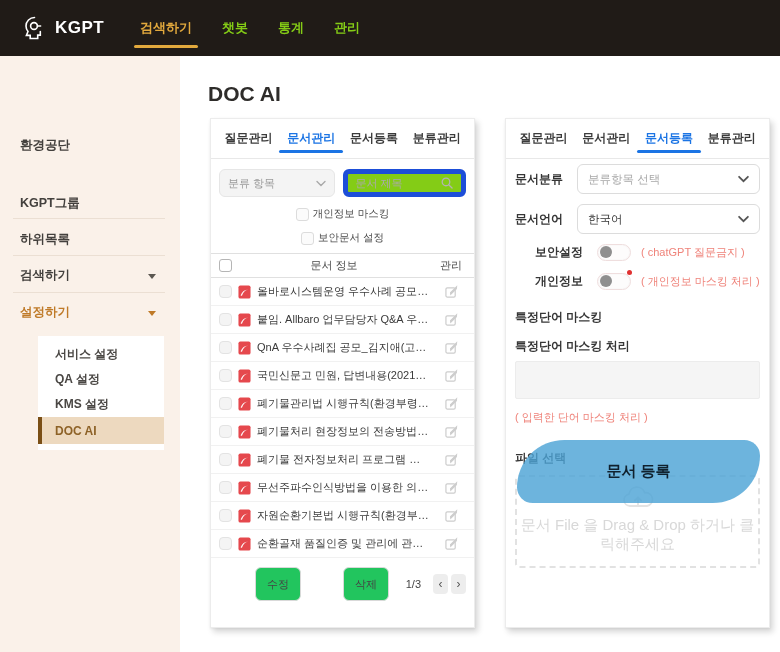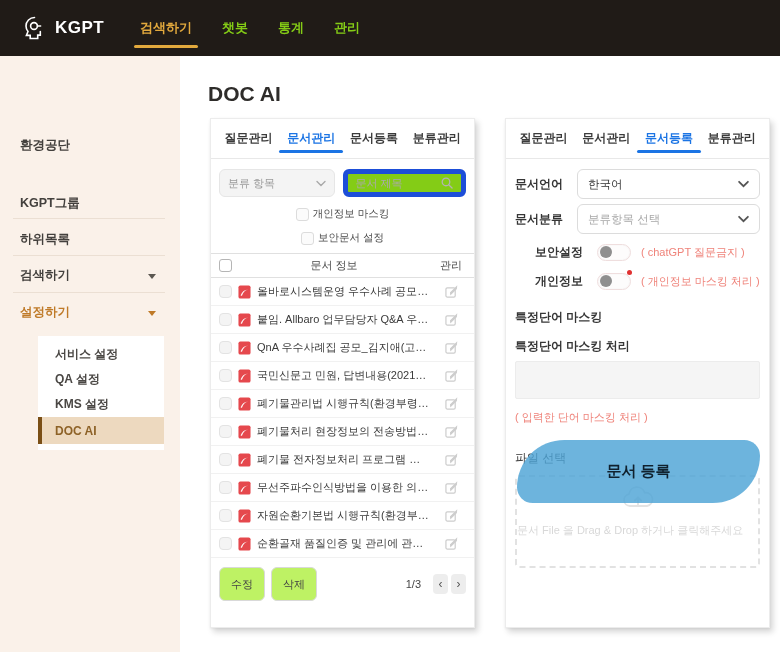--- a/index.html
+++ b/index.html
@@ -56,21 +56,21 @@
   .table-head { display:flex; align-items:center; height:25px; margin-top:8px; border-top:1px solid #e0e0e0; border-bottom:1px solid #e0e0e0; padding:0 8px; font-size:11px; color:#4a4a4a; font-weight:bold; }
   .table-head .h-doc { flex:1; text-align:center; font-weight:normal; color:#4a4a4a; }
   .table-head .h-manage { width:30px; text-align:center; font-weight:normal; }
   .tbody { }
   .trow { display:flex; align-items:center; height:28px; border-bottom:1px solid #f1f1f1; padding:0 8px; gap:6px; }
   .pdf-ico { width:13px; height:14px; flex:none; }
   .row-title { flex:1; font-size:11px; color:#3a3a3a; white-space:nowrap; overflow:hidden; text-overflow:ellipsis; }
   .edit-ico { width:30px; display:flex; justify-content:center; flex:none; cursor:pointer; }
 
   .panel-footer { display:flex; align-items:center; margin:9px 8px 0; gap:6px; }
-  .btn { height:26px; padding:16px 11px; background:#bef264; border:1px solid #d9d9d9; border-radius:6px; font-size:11px; color:#444; display:flex; align-items:center; cursor:pointer; font-family:inherit; }
+  .btn { height:26px; padding:16px 11px; background:#22c55e; border:1px solid #d9d9d9; border-radius:6px; font-size:11px; color:#444; display:flex; align-items:center; cursor:pointer; font-family:inherit;margin-left:36px; }
   .page-ind { margin-left:auto; font-size:11px; color:#444; }
   .pager { display:flex; gap:3px; margin-left:6px; }
   .pg-btn { width:15px; height:20px; background:#ededed; border-radius:4px; display:flex; align-items:center; justify-content:center; font-size:12px; color:#555; cursor:pointer; }
 
   
   .form { padding:0 9px; }
   .frow { display:flex; align-items:center; }
   .frow.sel1 { margin-top:10px; }
   .frow.sel2 { margin-top:5px; }
   .flabel { width:62px; font-size:12px; font-weight:bold; color:#363636; flex:none; }
@@ -78,24 +78,24 @@
   .fselect.placeholder { color:#a8a8a8; }
   .toggle-row { margin-top:7px; height:22px;margin-left:20px; }
   .toggle { position:relative; width:34px; height:17px; border:1px solid #efdede; border-radius:9px; background:#fdfcfc; flex:none; cursor:pointer; box-shadow:inset 0 0 2px rgba(0,0,0,.05); }
   .knob { position:absolute; left:2px; top:1.5px; width:12px; height:12px; border-radius:50%; background:#8f8f8f; }
   .alert-dot { position:absolute; right:-2px; top:-4px; width:5px; height:5px; border-radius:50%; background:#e03131; }
   .hint { font-size:11px; color:#ef837a; margin-left:10px; }
   .sec-label { margin-top:17px; font-size:12px; font-weight:bold; color:#363636; }
   .sec-label.second { margin-top:12px; }
   .mask-input { margin-top:6px; width:100%; height:38px; background:#f5f5f5; border:1px solid #ececec; border-radius:2px; outline:none; font-family:inherit; font-size:12px; padding:0 8px; color:#444; }
   .hint.block { margin:11px 0 0; }
-  .file-label { margin-top:25px; font-size:12px; font-weight:normal; color:#363636; }
+  .file-label { margin-top:25px; font-size:12px; font-weight:bold; color:#363636; }
   .dropzone { position:relative; margin-top:8px; height:93px; border:2px dashed #e2e2e2; border-radius:4px; background:#fff; cursor:pointer; }
   .cloud { position:absolute; left:50%; top:8px; transform:translateX(-50%); }
-  .dz-text { position:absolute; left:0; right:0; bottom:28px; font-size:11px; color:#d8d8d8; }
+  .dz-text { position:absolute; left:0; right:0; bottom:12px; text-align:center; font-size:15px; color:#d8d8d8; }
 
   
   .overlay { position:absolute; background:rgba(77,163,214,.82); display:flex; align-items:center; justify-content:center; font-size:15px; font-weight:bold; color:#10212e; z-index:6; pointer-events:none; }
   .overlay.left-ov { left:11px; top:319px; width:239px; height:64px; border-radius:44px 22px 44px 22px; }
   .overlay.right-ov { left:11px; top:321px; width:243px; height:63px; border-radius:48px 16px 48px 16px; }
 </style>
 </head>
 <body>
 
 <div class="screen">
@@ -369,33 +369,33 @@
 
   <section class="card right">
     <div class="tabs">
       <div class="tab">질문관리</div>
       <div class="tab">문서관리</div>
       <div class="tab active">문서등록</div>
       <div class="tab">분류관리</div>
     </div>
 
     <div class="form">
+      <div class="frow sel2">
+        <span class="flabel">문서분류</span>
+        <div class="fselect placeholder">
+          <span class="grow">분류항목 선택</span>
+          <svg width="11" height="8" viewBox="0 0 10 7">
+              <path d="M1 1.5 5 5.5 9 1.5" stroke="#555" stroke-width="1.6" fill="none" stroke-linecap="round"></path>
+            </svg>
+        </div>
+      </div>
       <div class="frow sel1">
         <span class="flabel">문서언어</span>
         <div class="fselect">
           <span class="grow">한국어</span>
-          <svg width="11" height="8" viewBox="0 0 10 7">
-              <path d="M1 1.5 5 5.5 9 1.5" stroke="#555" stroke-width="1.6" fill="none" stroke-linecap="round"></path>
-            </svg>
-        </div>
-      </div>
-      <div class="frow sel2">
-        <span class="flabel">문서분류</span>
-        <div class="fselect placeholder">
-          <span class="grow">분류항목 선택</span>
           <svg width="11" height="8" viewBox="0 0 10 7">
               <path d="M1 1.5 5 5.5 9 1.5" stroke="#555" stroke-width="1.6" fill="none" stroke-linecap="round"></path>
             </svg>
         </div>
       </div>
 
       <div class="frow toggle-row">
         <span class="flabel">보안설정</span>
         <span class="toggle">
             <span class="knob"></span>

